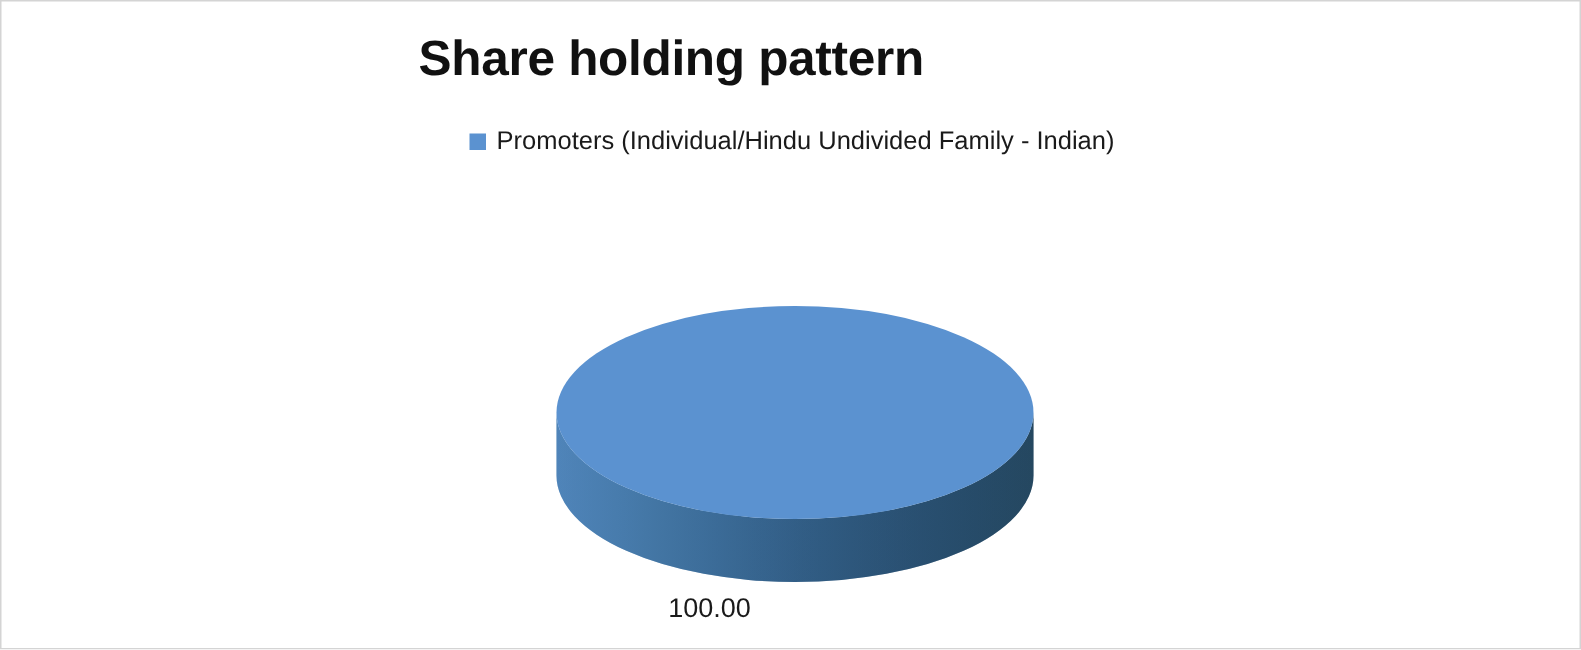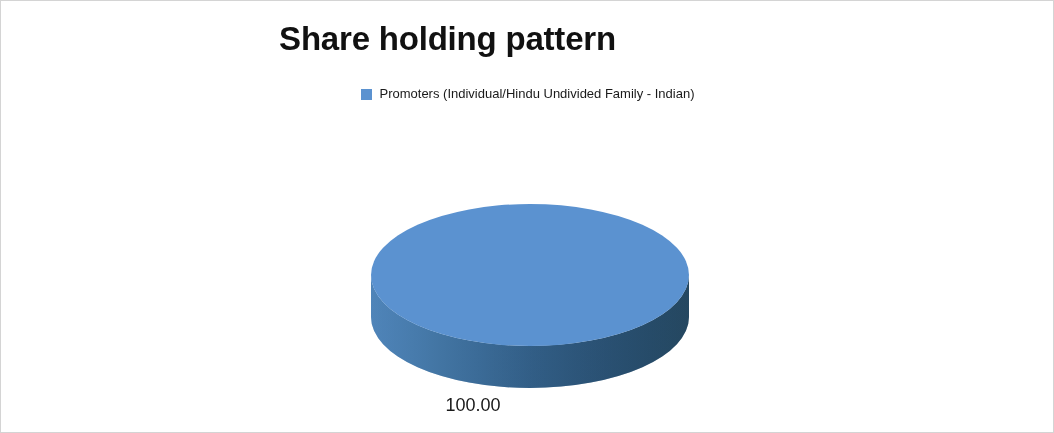--- a/index.html
+++ b/index.html
@@ -51,21 +51,21 @@
     align-items: center;
     gap: 7px;
   }
   .legend-swatch {
     width: 11px;
     height: 11px;
     display: block;
     flex: 0 0 auto;
   }
   .legend-label {
-    font-size: 13px;
+    font-size: 17px;
     color: #1a1a1a;
     white-space: nowrap;
     line-height: 18px;
   }
 
   
   #pie-wrap {
     position: absolute;
     left: 370px;
     top: 203px;

